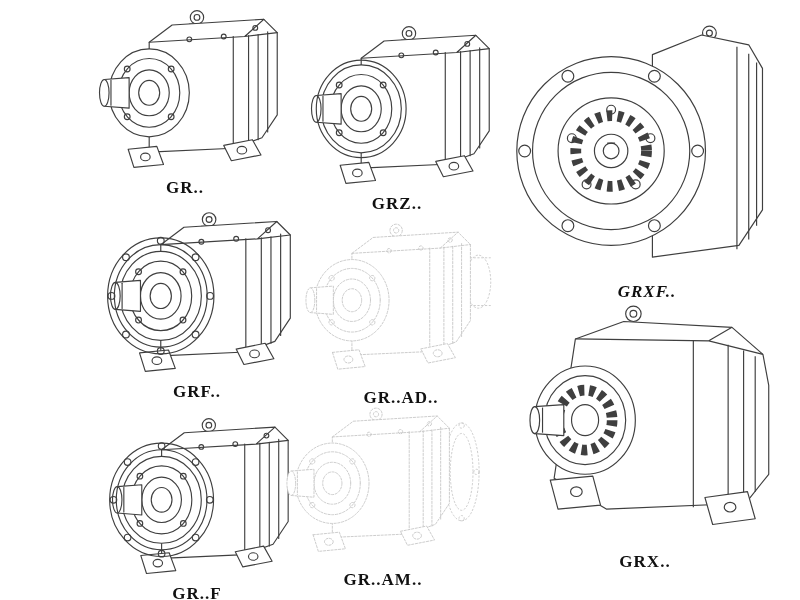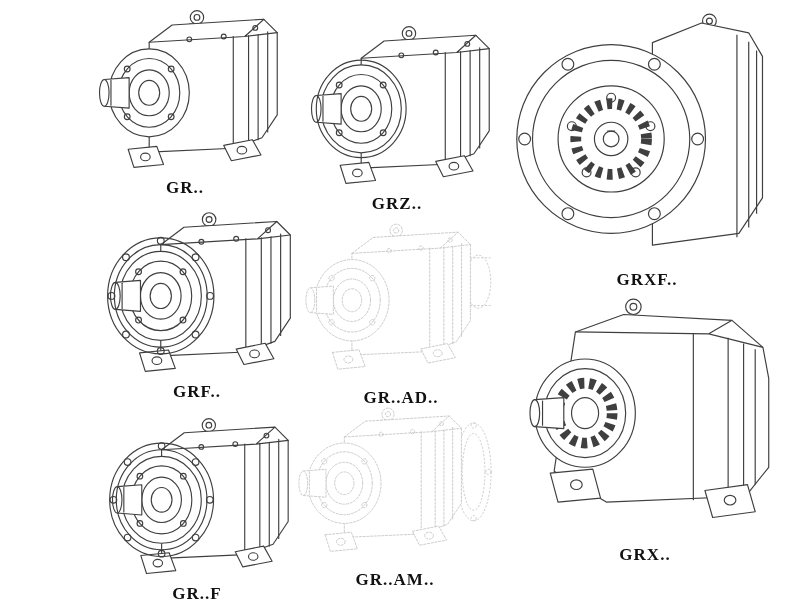--- a/index.html
+++ b/index.html
@@ -68,21 +68,21 @@
 <div class="cell" style="left:292px; top:20px; width:210px;">
   <svg class="draw" width="205" height="172" viewBox="0 0 200 180">
     <use href="#gbox-iso" class="ink"></use>
     <g class="ink" fill="none">
       <ellipse cx="62" cy="93" rx="47" ry="51"></ellipse>
     </g>
   </svg>
   <div class="label">GRZ..</div>
 </div>
 
-<div class="cell" style="left:502px; top:6px; width:290px;">
+<div class="cell" style="left:502px; top:18px; width:290px;font-style:italic;">
   <svg class="draw" width="285" height="262" viewBox="0 0 290 260">
     <g class="ink" fill="none" stroke-linejoin="round">
       <circle cx="208" cy="12" r="7"></circle>
       <circle cx="208" cy="12" r="3"></circle>
       <path fill="#fff" d="M150 34 L200 14 L248 24 L262 48 L262 192 L238 228 L150 240 Z"></path>
       <path d="M236 26 L236 232 M248 33 L248 222 M256 42 L256 208"></path>
       <circle fill="#fff" cx="108" cy="132" r="96"></circle>
       <circle cx="108" cy="132" r="80"></circle>
       <circle cx="196" cy="132" r="6"></circle>
       <circle cx="152" cy="56" r="6"></circle>
@@ -117,21 +117,21 @@
   <svg class="draw" width="212" height="168" viewBox="0 0 235 190">
     <g class="ink-faint" fill="none">
       <ellipse cx="205" cy="72" rx="14" ry="30"></ellipse>
       <path d="M191 45 L219 45 M191 99 L219 99"></path>
     </g>
     <use href="#gbox-iso" class="ink-faint"></use>
   </svg>
   <div class="label">GR..AD..</div>
 </div>
 
-<div class="cell" style="left:498px; top:291px; width:294px;">
+<div class="cell" style="left:498px; top:298px; width:294px;">
   <svg class="draw" width="290" height="252" viewBox="0 0 300 260">
     <g class="ink" fill="none" stroke-linejoin="round">
       <circle cx="138" cy="16" r="8"></circle>
       <circle cx="138" cy="16" r="3.5"></circle>
       <path fill="#fff" d="M78 42 L128 24 L240 30 L272 58 L278 90 L278 182 L254 212 L110 218 L56 186 Z"></path>
       <path d="M78 42 L216 44 L272 58 M216 44 L240 30"></path>
       <path d="M236 48 L236 212 M252 54 L252 210 M264 60 L264 200"></path>
       <path d="M200 44 L200 216"></path>
       <ellipse fill="#fff" cx="88" cy="126" rx="52" ry="56"></ellipse>
       <ellipse cx="88" cy="126" rx="42" ry="46"></ellipse>
@@ -150,21 +150,21 @@
 </div>
 
 <div class="cell" style="left:92px; top:412px; width:210px;">
   <svg class="draw" width="205" height="170" viewBox="0 0 200 180">
     <use href="#gbox-iso" class="ink"></use>
     <use href="#flange-overlay" class="ink"></use>
   </svg>
   <div class="label">GR..F</div>
 </div>
 
-<div class="cell" style="left:284px; top:402px; width:222px;">
+<div class="cell" style="left:272px; top:402px; width:222px;">
   <svg class="draw" width="216" height="166" viewBox="0 0 240 190">
     <g class="ink-faint" fill="none">
       <ellipse cx="210" cy="80" rx="20" ry="56"></ellipse>
       <ellipse cx="210" cy="80" rx="13" ry="44"></ellipse>
       <circle cx="227" cy="80" r="3"></circle>
       <circle cx="210" cy="27" r="3"></circle>
       <circle cx="210" cy="133" r="3"></circle>
     </g>
     <use href="#gbox-iso" class="ink-faint"></use>
   </svg>

